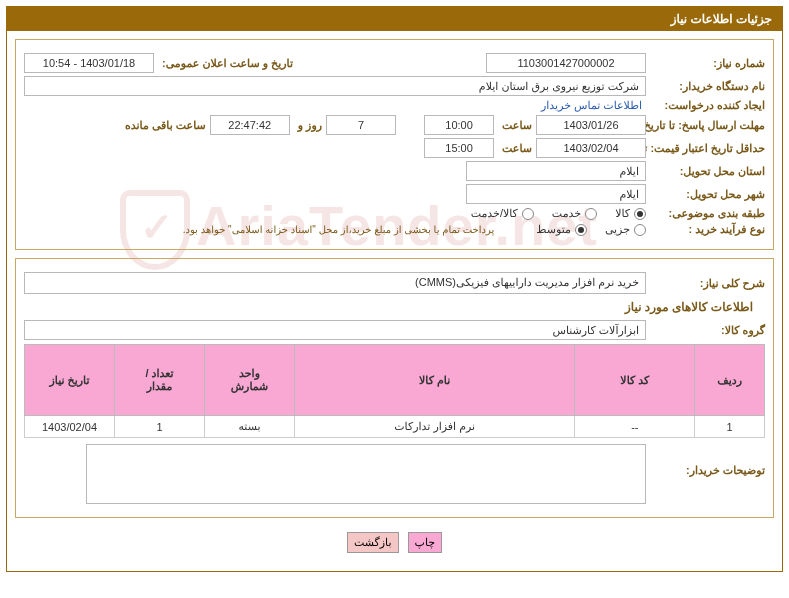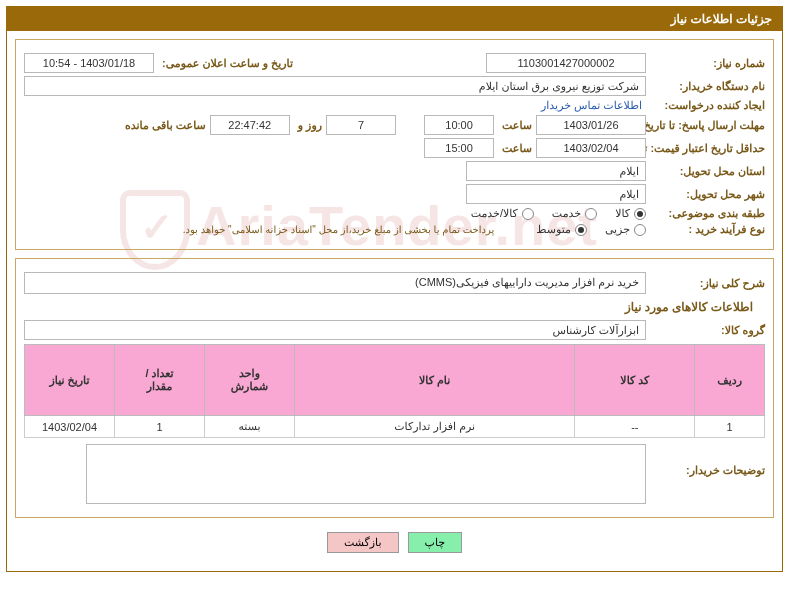--- a/index.html
+++ b/index.html
@@ -121,27 +121,27 @@
   border: 1px solid #b8b8b8;
   background: #fff;
 }
 .buttons {
   text-align: center;
   padding: 6px 0 10px 0;
 }
 .btn {
   display: inline-block;
   border: 1px solid #999;
-  padding: 3px 16px;
+  padding: 3px 6px;
   margin: 0 3px;
   font-size: 11px;
   font-family: Tahoma;
   cursor: pointer;
 }
-.btn-print { background: #86efac; }
+.btn-print { background: #f9a8d4; }
 .btn-back  { background: #f5c6c6; }
 .watermark {
   position: absolute;
   top: 190px;
   left: 120px;
   font-size: 56px;
   font-weight: bold;
   color: rgba(180,40,40,0.12);
   pointer-events: none;
   z-index: 0;

